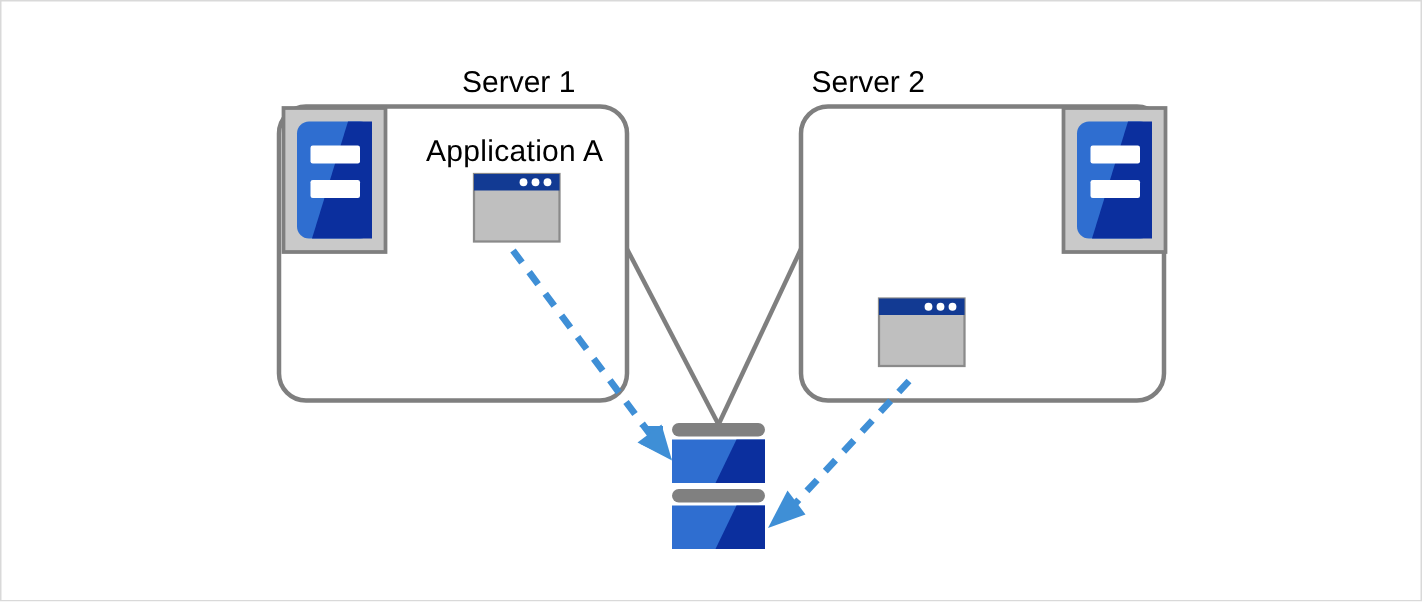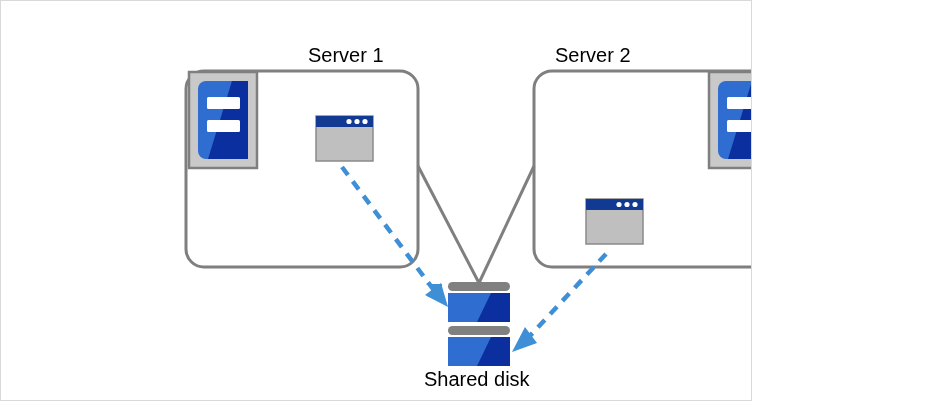--- a/index.html
+++ b/index.html
@@ -5,21 +5,21 @@
   html, body {
     margin: 0;
     padding: 0;
     background: #ffffff;
   }
   body {
     font-family: "Liberation Sans", sans-serif;
   }
   #canvas {
     position: relative;
-    width: 752px;
+    width: 948px;
     height: 401px;
     background: #ffffff;
     border: 1px solid #d9d9d9;
     box-sizing: border-box;
     overflow: hidden;
   }
   #diagram-svg {
     position: absolute;
     left: 0;
     top: 0;
@@ -36,21 +36,21 @@
     font-size: 20px;
   }
   .lbl-app {
     font-size: 20px;
     letter-spacing: 0.2px;
   }
   .lbl-disk {
     font-size: 20px;
   }
   #server1-title { left: 307px; top: 44px; }
-  #server2-title { left: 554px; top: 44px; }
+  #server2-title { left: 540px; top: 44px; }
   #app-a-title  { left: 283px; top: 90px; }
   #app-b-title  { left: 553px; top: 175px; }
   #disk-title   { left: 423px; top: 368px; }
 </style>
 </head>
 <body>
 
 <div id="canvas">
 
   <svg id="diagram-svg" viewBox="0 0 948 401">
@@ -129,17 +129,17 @@
     <g>
       <line x1="605" y1="253" x2="527" y2="337" stroke="#3f8fd6" stroke-width="4.5" stroke-dasharray="10 8" stroke-linecap="butt"></line>
       <path d="M 511 351 L 536 342 L 524 326 Z" fill="#3f8fd6"></path>
     </g>
   </svg>
 
   <div class="lbl lbl-server" id="server1-title">Server 1</div>
 
   <div class="lbl lbl-server" id="server2-title">Server 2</div>
 
+  <div class="lbl lbl-app" id="app-a-title">Application A</div>
 
 
-  <div class="lbl lbl-disk" id="disk-title">Shared disk</div>
 
 </div>
 
 </body></html>

